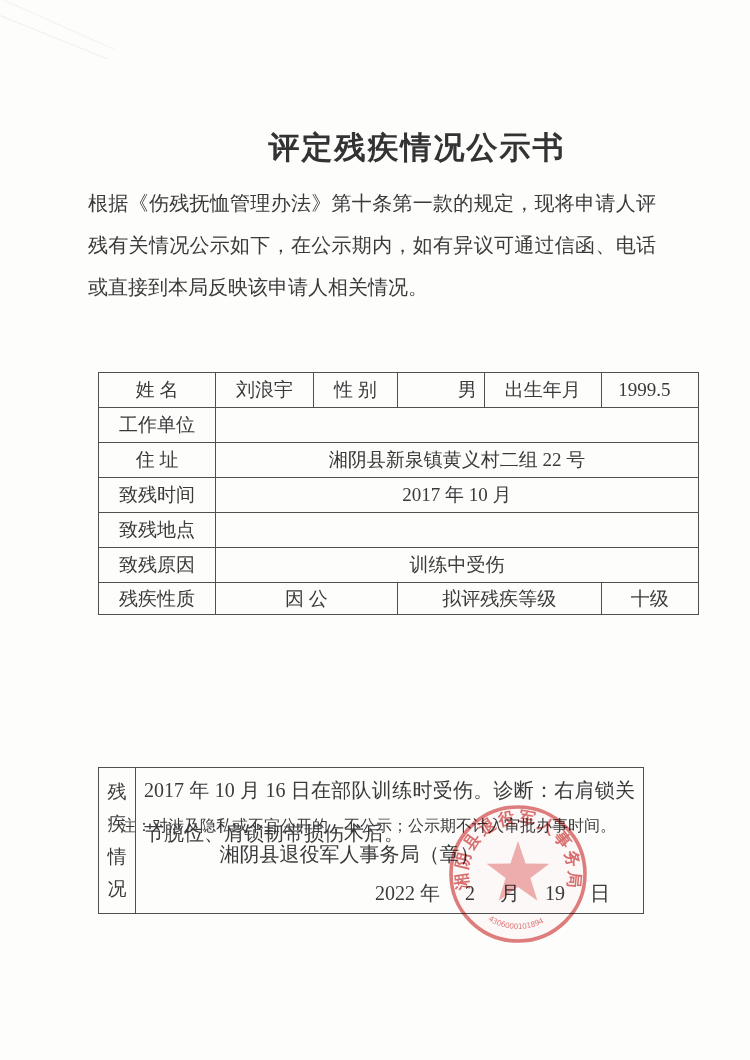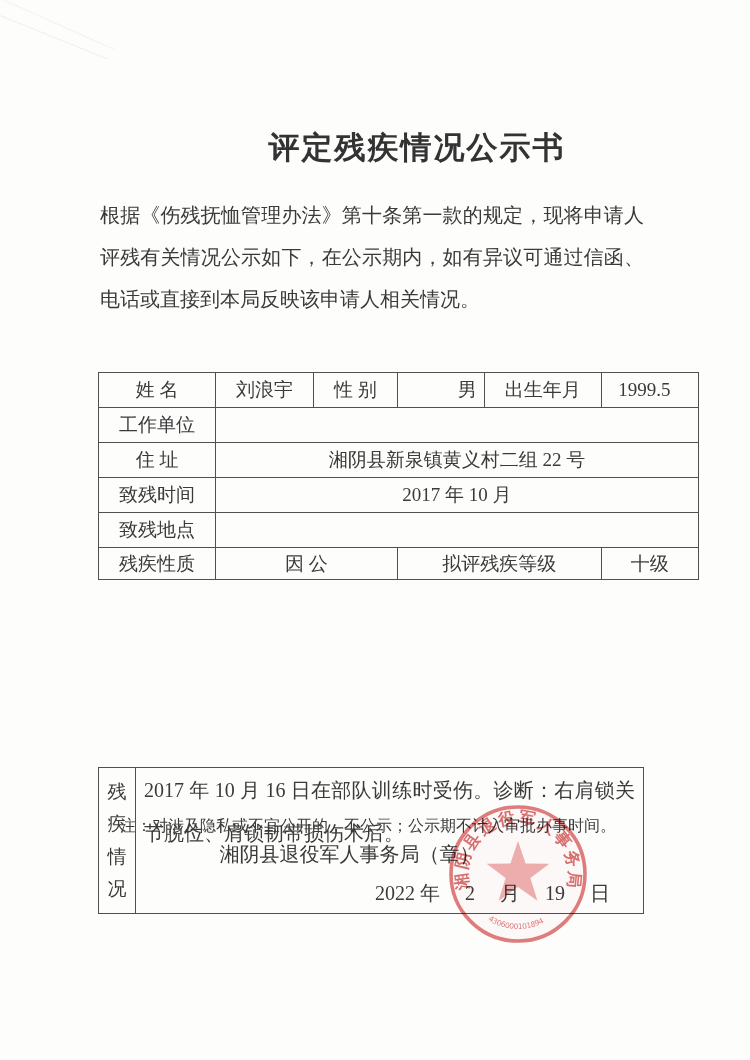--- a/index.html
+++ b/index.html
@@ -23,21 +23,21 @@
 
   .title{
     position:absolute;top:106px;left:0;width:100%;
     text-align:center;font-size:31px;font-weight:700;
     letter-spacing:2px;color:#333;padding-left:42px;
   }
   .bodytext{
     position:absolute;top:182px;left:88px;right:94px;
     font-size:20px;text-align:justify;text-justify:inter-ideograph;
   }
-  .bodytext p{margin:12px;}
+  .bodytext p{margin:0;}
   .p1{line-height:42px;}
   .p2{line-height:36px;}
 
   .doc-table{
     position:absolute;top:372px;left:98px;
     border-collapse:collapse;table-layout:fixed;
     font-size:19px;color:#3a3a3a;
   }
   .doc-table td{
     border:1.5px solid #4f4f4f;
@@ -127,20 +127,24 @@
       <td colspan="5">湘阴县新泉镇黄义村二组 22 号</td>
     </tr>
     <tr class="r">
       <td>致残时间</td>
       <td colspan="5">2017 年 10 月</td>
     </tr>
     <tr class="r">
       <td>致残地点</td>
       <td colspan="5"></td>
     </tr>
+    <tr class="r">
+      <td>致残原因</td>
+      <td colspan="5">训练中受伤</td>
+    </tr>
     <tr class="r7">
       <td>残疾性质</td>
       <td colspan="2">因 公</td>
       <td colspan="2">拟评残疾等级</td>
       <td>十级</td>
     </tr>
   </tbody>
     </table>
 
   <div class="bigrow">

